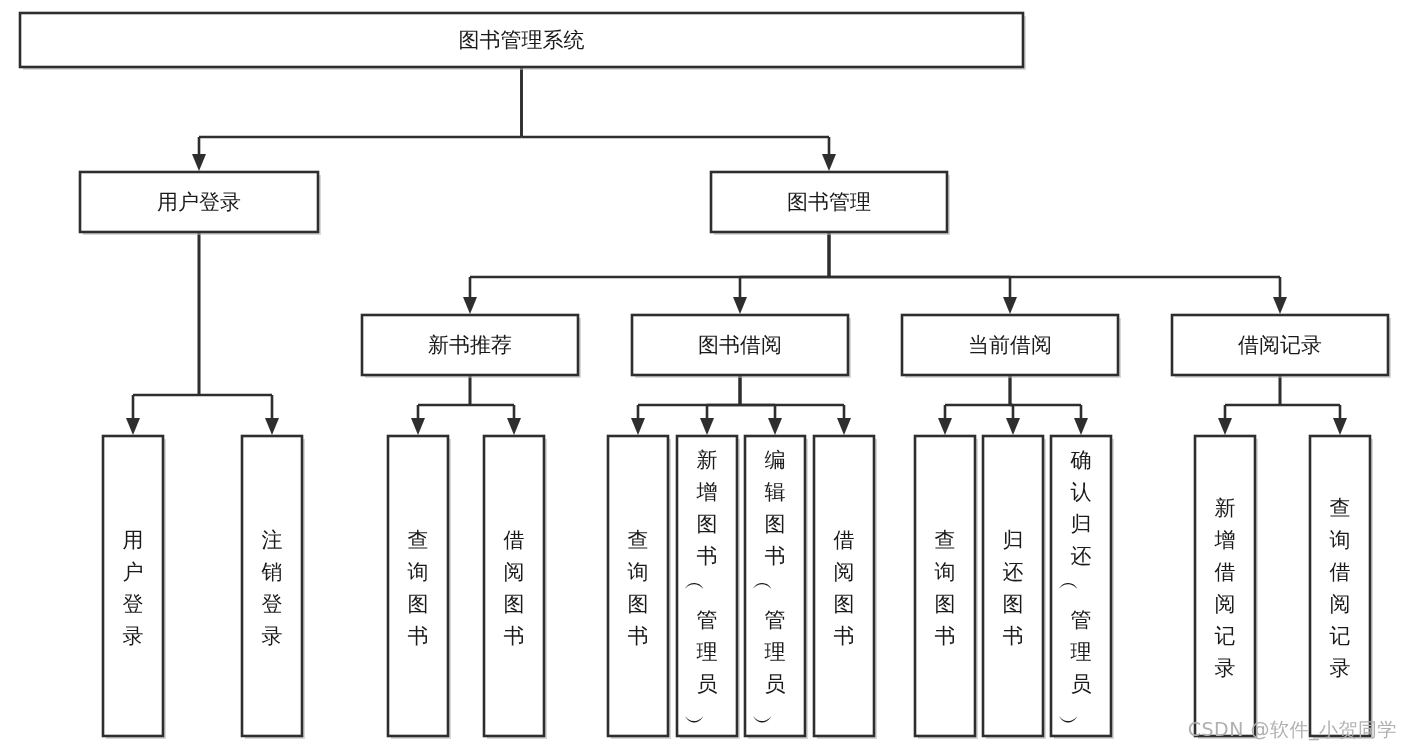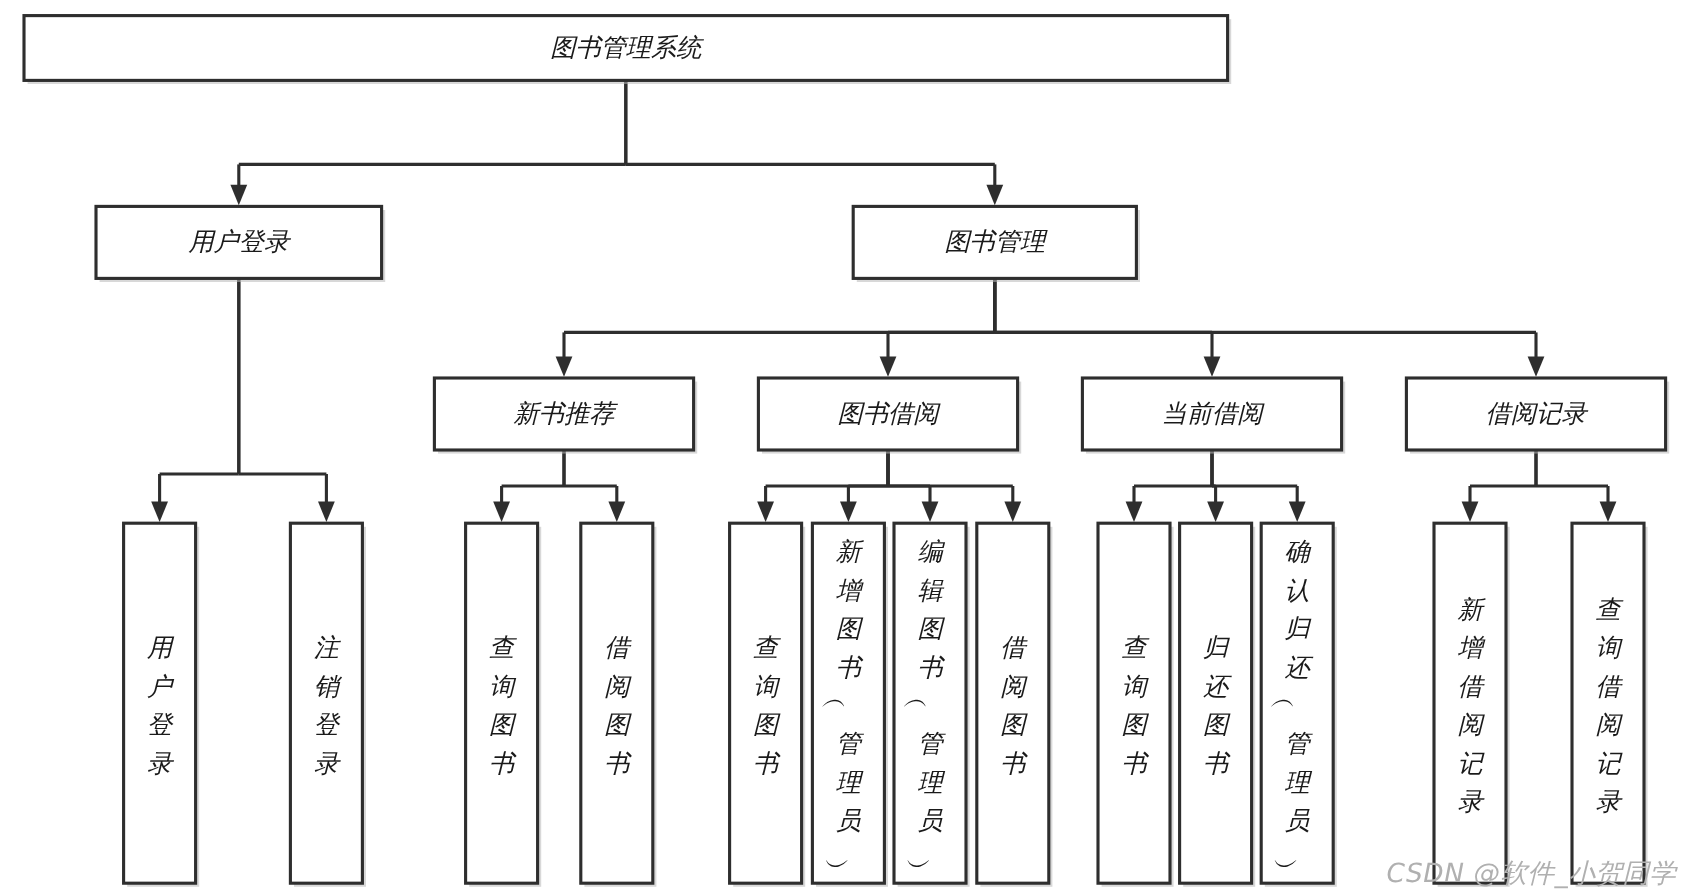--- a/index.html
+++ b/index.html
@@ -11,21 +11,20 @@
     width: 1405px;
     height: 747px;
     font-family: "DejaVu Sans", "Liberation Sans", sans-serif;
     overflow: hidden;
   }
   #diagram-root {
     position: relative;
     width: 1405px;
     height: 747px;
     background: #ffffff;
-    font-style: italic;
   }
   svg#tree-svg {
     position: absolute;
     left: 0;
     top: 0;
     width: 1405px;
     height: 747px;
     display: block;
   }
   .node-rect {
@@ -58,21 +57,21 @@
     font-family: "DejaVu Sans", "Liberation Sans", sans-serif;
     font-size: 21px;
     fill: #1a1a1a;
     text-anchor: middle;
   }
   .watermark {
     position: absolute;
     right: 8px;
     bottom: 4px;
     font-family: "DejaVu Sans", "Liberation Sans", sans-serif;
-    font-size: 22px;
+    font-size: 19px;
     color: #b0b0b0;
     white-space: nowrap;
     letter-spacing: 0.5px;
   }
 </style>
 </head>
 <body>
 
 <div id="diagram-root">
 

